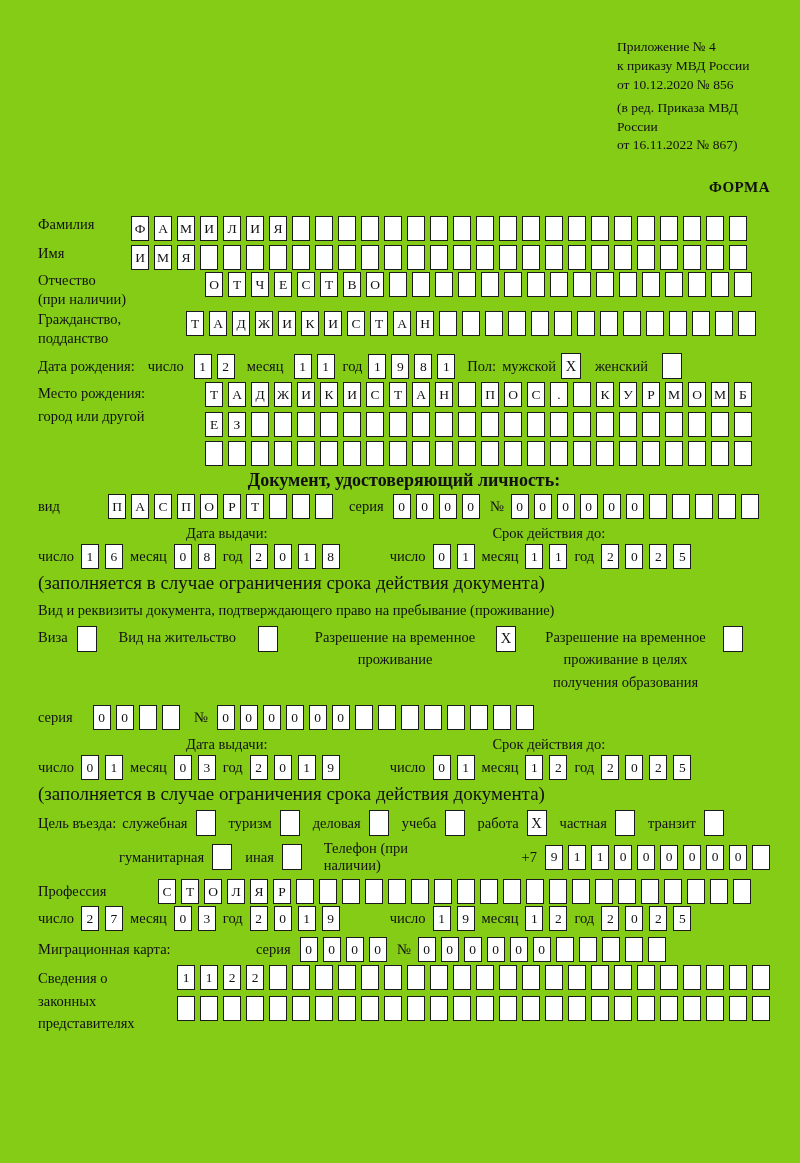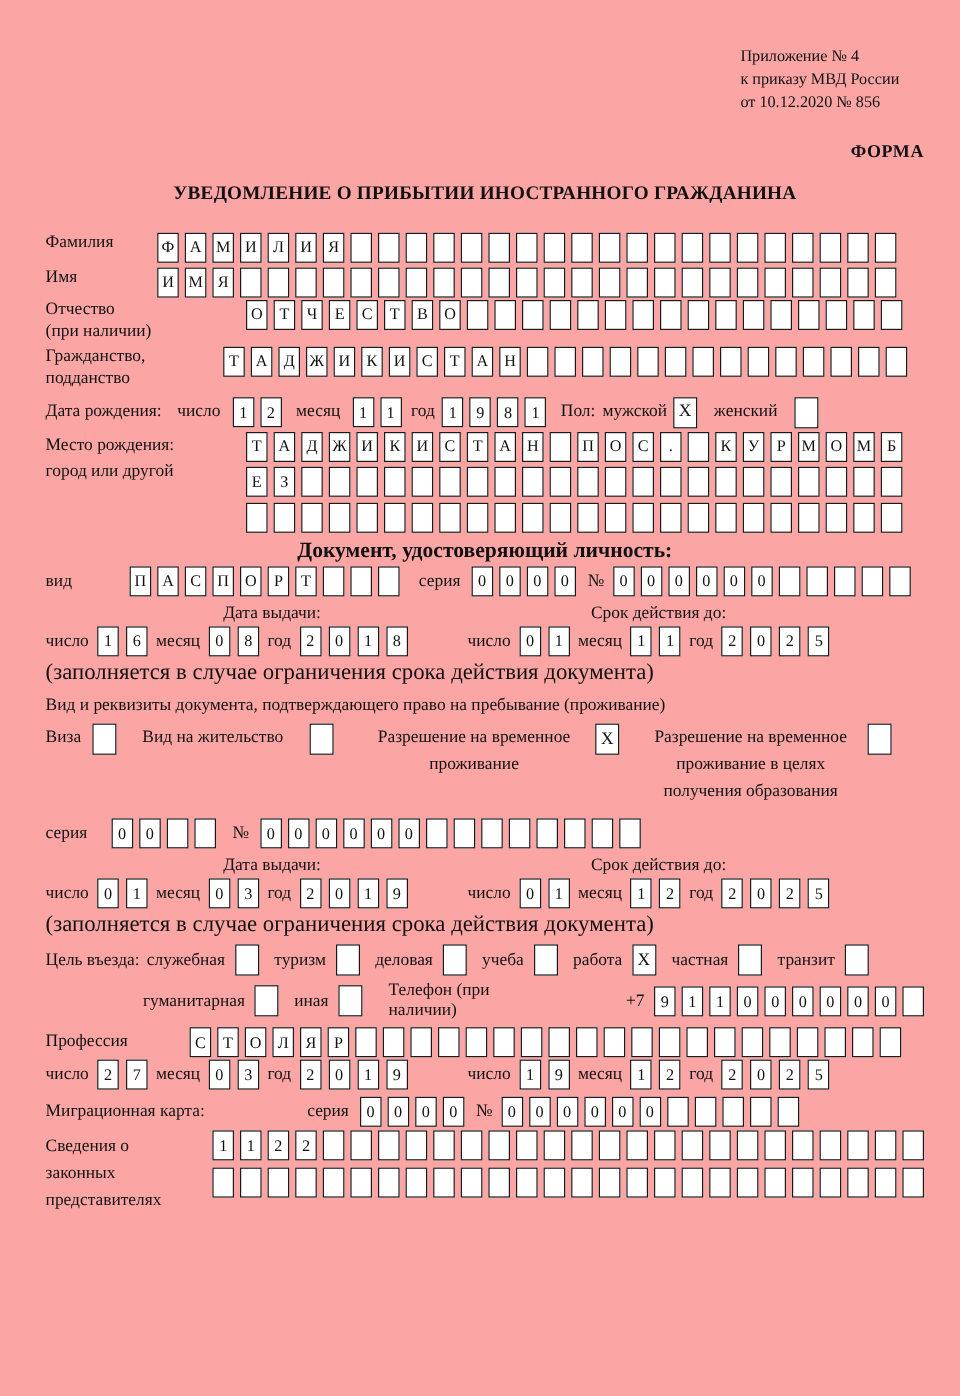--- a/index.html
+++ b/index.html
@@ -1,19 +1,19 @@
 <!DOCTYPE html>
 <html><head>
 <meta charset="utf-8">
 <style>
   html,body{margin:0;padding:0;background:#ffffff;}
   .page{
     position:relative;
     width:800px;height:1163px;
-    background:#fca5a5;
+    background:#84cc16;
     box-sizing:border-box;
     padding:0 30px 0 38px;
     font-family:"Liberation Serif","DejaVu Serif",serif;
     color:#111;
     font-size:14.5px;
     overflow:hidden;
   }
   
   .hdr-block{margin-left:579px;padding-top:38px;font-size:13.5px;line-height:1.4;}
   .hdr-amend{margin-top:4px;}
@@ -55,25 +55,28 @@
 </style>
 </head>
 <body>
 
 <div class="page">
 
   <div class="hdr-block">
     <div>Приложение № 4</div>
     <div>к приказу МВД России</div>
     <div>от 10.12.2020 № 856</div>
+    <div class="hdr-amend">
+      <div>(в ред. Приказа МВД России</div>
+      <div>от 16.11.2022 № 867)</div>
+    </div>
   </div>
   <div class="form-label">ФОРМА</div>
 
   <div class="title">
-    <div>УВЕДОМЛЕНИЕ О ПРИБЫТИИ ИНОСТРАННОГО ГРАЖДАНИНА</div>
   </div>
 
 
   <div class="frow mt20">
     <span class="flabel" style="width:93px">Фамилия</span>
     <span class="cells">
         <span class="cell">Ф</span>
         <span class="cell">А</span>
         <span class="cell">М</span>
         <span class="cell">И</span>

